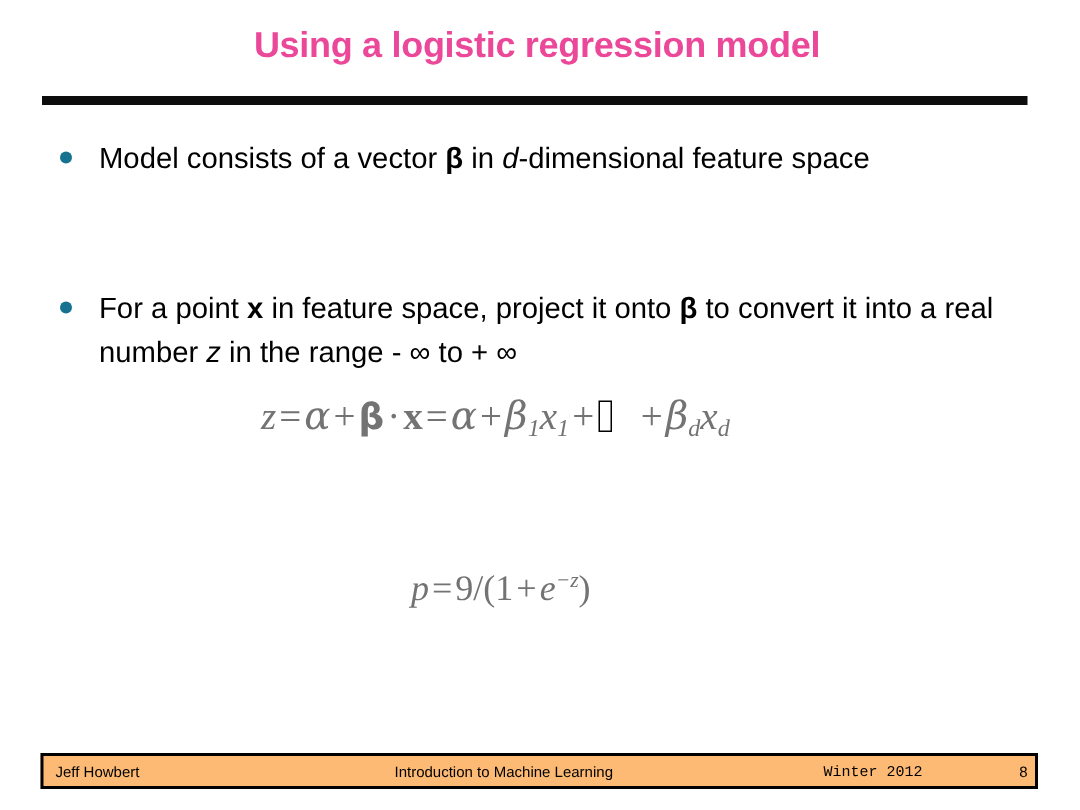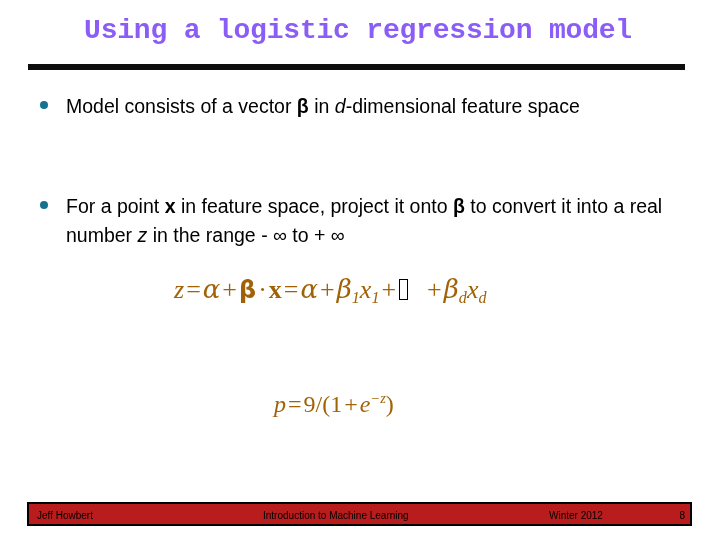--- a/index.html
+++ b/index.html
@@ -23,27 +23,26 @@
     background: #ffffff;
   }
 
   
   .title {
     position: absolute;
     left: 28px;
     top: 14px;
     width: 660px;
     text-align: center;
-    font-size: 28px;
+    font-size: 24px;
     font-weight: bold;
     line-height: 34px;
     letter-spacing: -0.2px;
-    color: #8b5cf6;
+    color: #ec4899;
     white-space: nowrap;
-    font-family: Liberation Mono, monospace;
   }
   .title-rule {
     position: absolute;
     left: 28px;
     top: 64px;
     width: 657px;
     height: 6px;
     background: #0d0d0d;
   }
 
@@ -81,23 +80,22 @@
 
   #bullet-1 { left: 40px; top: 92px; width: 615px; }
   #bullet-2 { left: 40px; top: 192px; width: 650px; }
   #bullet-3 { left: 40px; top: 329px; width: 620px; }
   #bullet-4 { left: 40px; top: 430px; width: 630px; }
 
   
   .equation {
     position: absolute;
     font-family: "Liberation Serif", serif;
-    color: #a16207;
+    color: #737373;
     white-space: nowrap;
-    margin-top: 11px;
   }
   #equation-1 {
     left: 174px;
     top: 262px;
     font-size: 26px;
     line-height: 32px;
   }
   #equation-2 {
     left: 274px;
     top: 372px;
@@ -132,32 +130,32 @@
 
   
   .footer-box {
     position: absolute;
     left: 27px;
     top: 502px;
     width: 665px;
     height: 24px;
     border: 2px solid #000000;
     box-sizing: border-box;
-    background: #b91c1c;
+    background: #fdba74;
   }
   .footer-cell {
     position: absolute;
     font-size: 10px;
     line-height: 12px;
     color: #000000;
     white-space: nowrap;
   }
   #footer-author  { left: 8px;   top: 6px; }
   #footer-course  { left: 222px; top: 6px; padding-left: 12px; }
-  #footer-term    { left: 520px; top: 6px; }
+  #footer-term    { left: 520px; top: 6px; font-family: Liberation Mono, monospace; }
   #footer-page    { left: 640px; top: 6px; width: 16px; text-align: right; }
 </style>
 </head>
 <body>
 
 <div class="slide">
 
   <div class="title">Using a logistic regression model</div>
   <div class="title-rule"></div>
 

